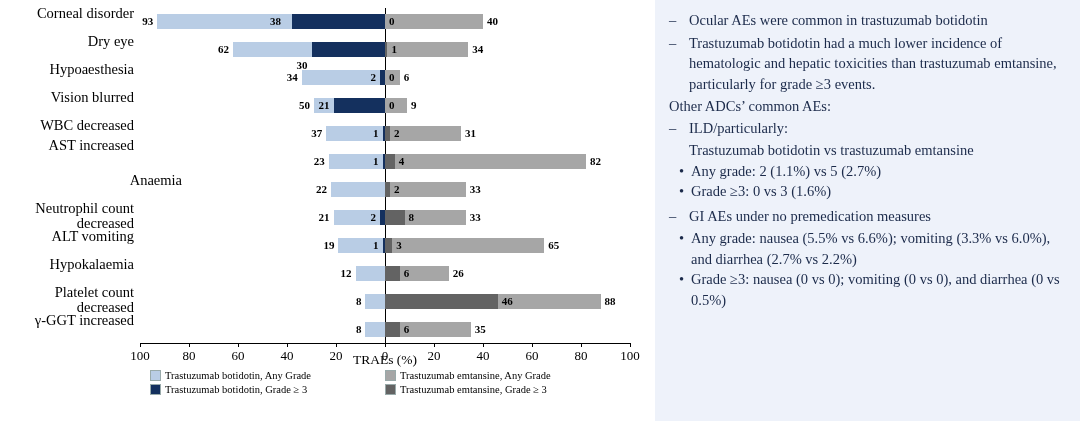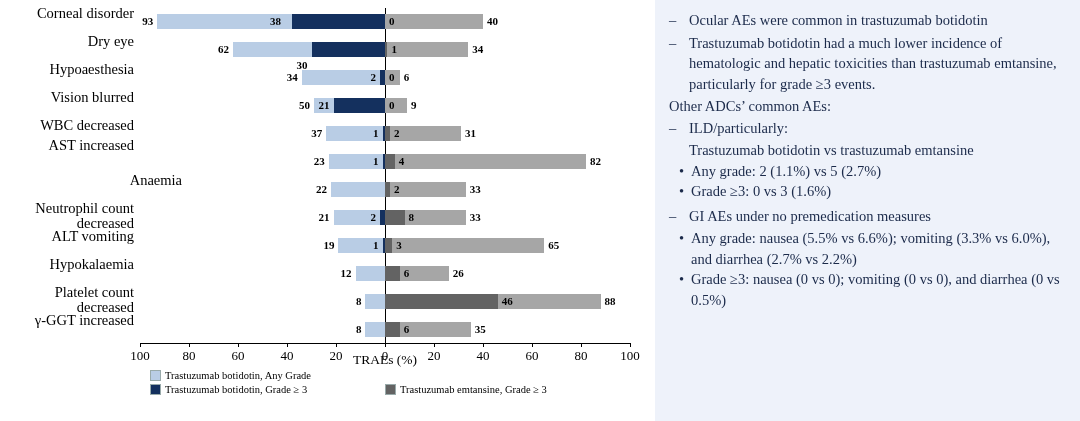--- a/index.html
+++ b/index.html
@@ -186,20 +186,24 @@
         </div>
     </div>
     <div class="xaxis-title" style="left:140px;top:352px;width:490px;">TRAEs (%)</div>
 
     <div id="legend">
       <div class="legend-row">
         <div class="legend-item">
           <span class="swatch" style="background:#b9cde5"></span>
           <span>Trastuzumab botidotin, Any Grade</span>
         </div>
+        <div class="legend-item">
+          <span class="swatch" style="background:#a6a6a6"></span>
+          <span>Trastuzumab emtansine, Any Grade</span>
+        </div>
       </div>
       <div class="legend-row">
         <div class="legend-item">
           <span class="swatch" style="background:#14305e"></span>
           <span>Trastuzumab botidotin, Grade ≥ 3</span>
         </div>
         <div class="legend-item">
           <span class="swatch" style="background:#636363"></span>
           <span>Trastuzumab emtansine, Grade ≥ 3</span>
         </div>

